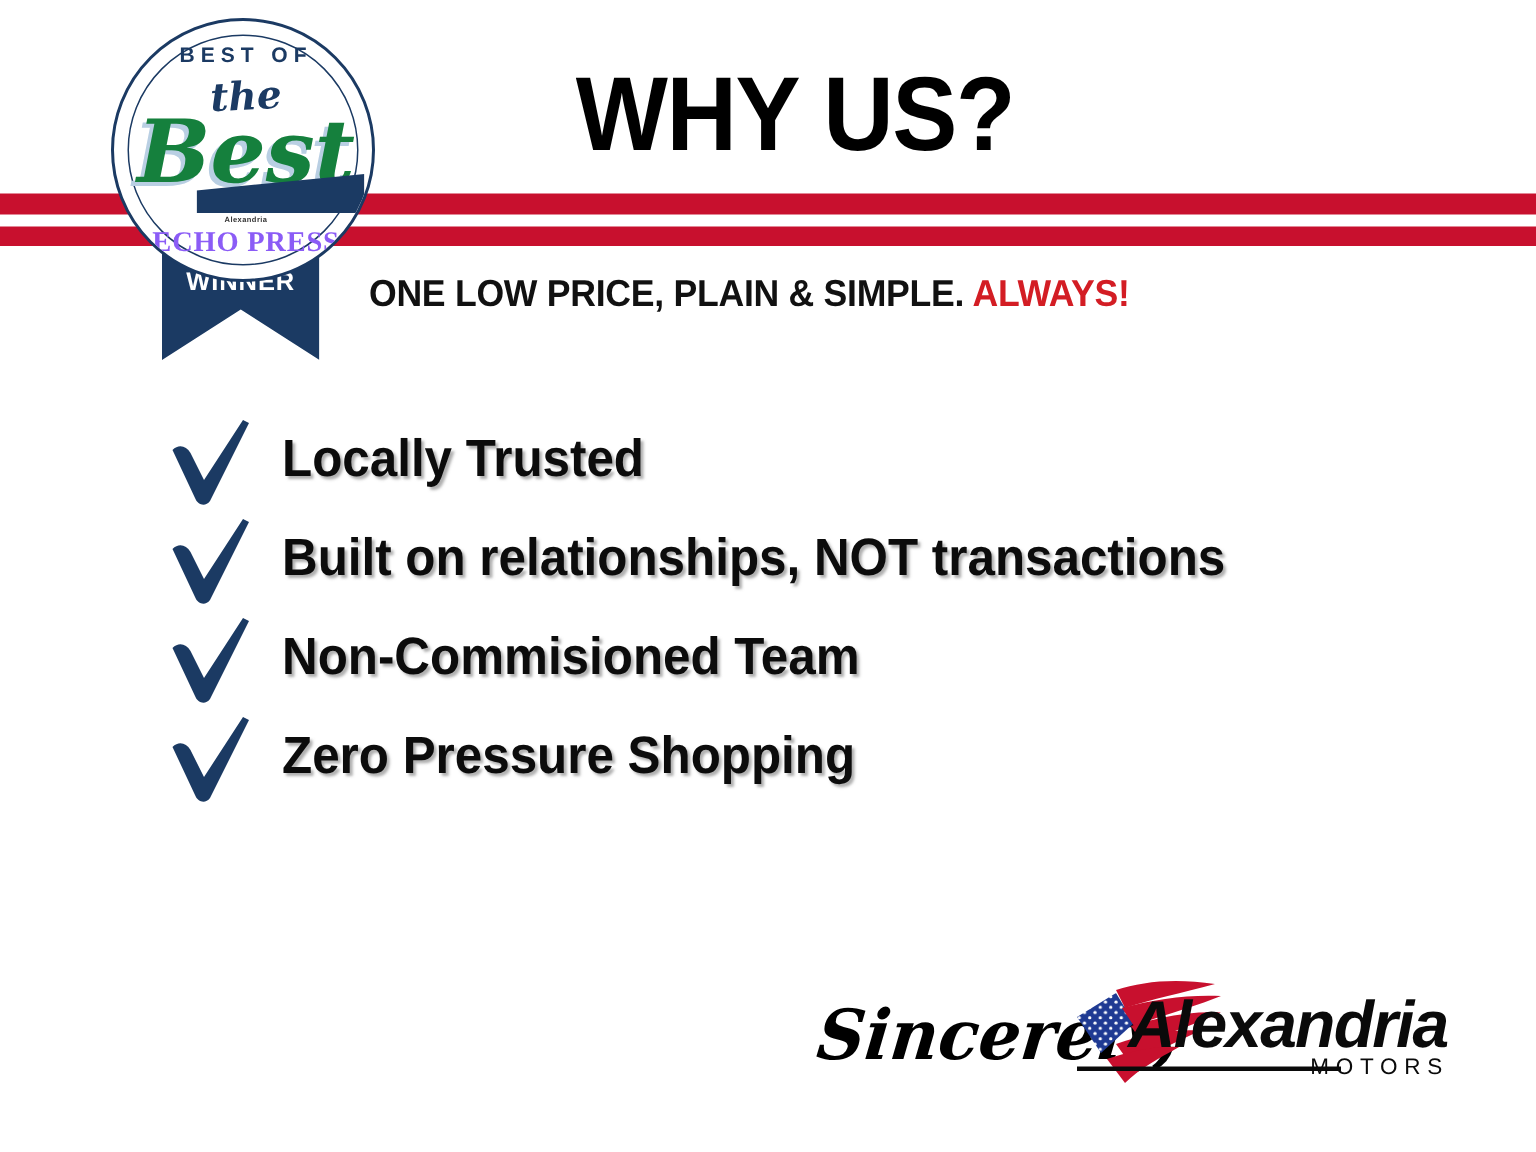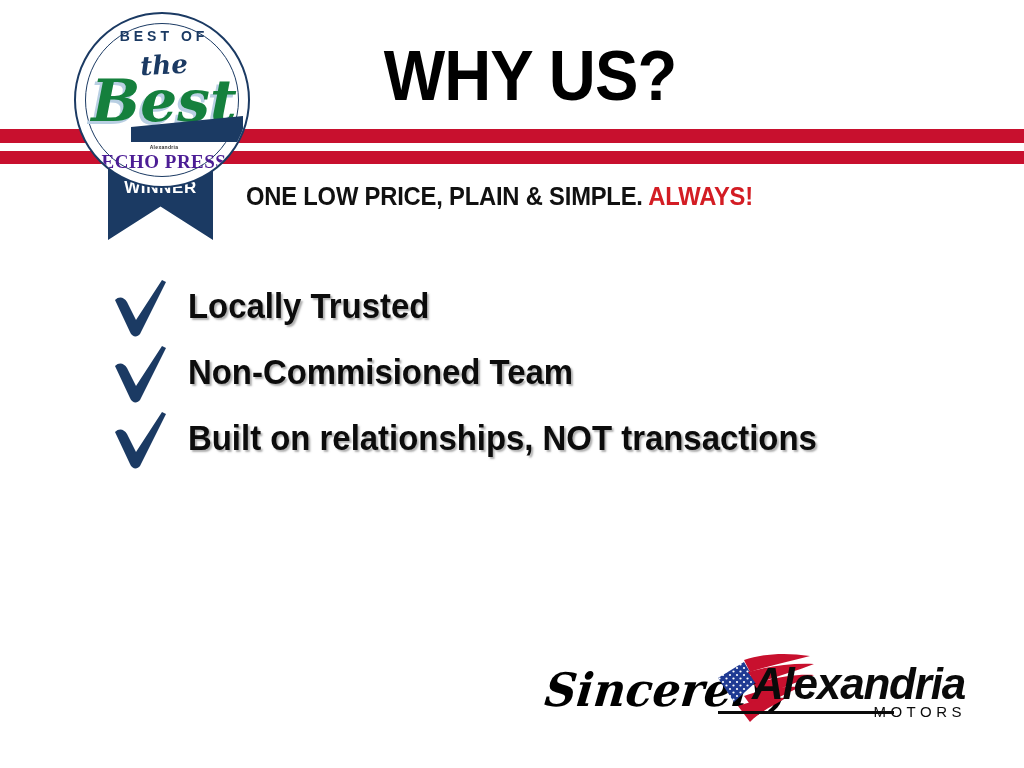--- a/index.html
+++ b/index.html
@@ -173,21 +173,21 @@
   }
   .badge-echo {
     position: absolute;
     left: 0; top: 137px;
     width: 176px;
     text-align: center;
     font-family: "Liberation Serif", serif;
     font-size: 19px;
     font-weight: 700;
     letter-spacing: 0.5px;
-    color: #4c1d95;
+    color: #8b5cf6;
   }
 
   
   .bullets {
     position: absolute;
     left: 104px;
     top: 262px;
     width: 900px;
     margin-top: 16px;
   }
@@ -320,32 +320,40 @@
       <span class="bullet-text">Locally Trusted</span>
     </div>
 
 
     <div class="bullet-row">
       <span class="check">
         <svg viewBox="0 0 64 60" width="64" height="60" aria-hidden="true">
           <path d="M5 22 C9 18, 14 19, 17 24 L26 42 L52 2 L56 4 L30 56 C27 60, 22 59, 20 54 Z" fill="#1b3a63"></path>
         </svg>
       </span>
-      <span class="bullet-text">Non-Commisioned Team</span>
+      <span class="bullet-text">Built on relationships, NOT transactions</span>
     </div>
 
     <div class="bullet-row">
       <span class="check">
         <svg viewBox="0 0 64 60" width="64" height="60" aria-hidden="true">
           <path d="M5 22 C9 18, 14 19, 17 24 L26 42 L52 2 L56 4 L30 56 C27 60, 22 59, 20 54 Z" fill="#1b3a63"></path>
         </svg>
       </span>
-      <span class="bullet-text">Built on relationships, NOT transactions</span>
-    </div>
-
+      <span class="bullet-text">Non-Commisioned Team</span>
+    </div>
+
+    <div class="bullet-row">
+      <span class="check">
+        <svg viewBox="0 0 64 60" width="64" height="60" aria-hidden="true">
+          <path d="M5 22 C9 18, 14 19, 17 24 L26 42 L52 2 L56 4 L30 56 C27 60, 22 59, 20 54 Z" fill="#1b3a63"></path>
+        </svg>
+      </span>
+      <span class="bullet-text">Zero Pressure Shopping</span>
+    </div>
 
 
   </div>
 
   <div class="sincerely">Sincerely,</div>
 
   <div class="dealer-logo">
     <span class="flag-mark">
       <svg viewBox="0 0 110 72" width="110" height="72" aria-hidden="true">
         <defs>

